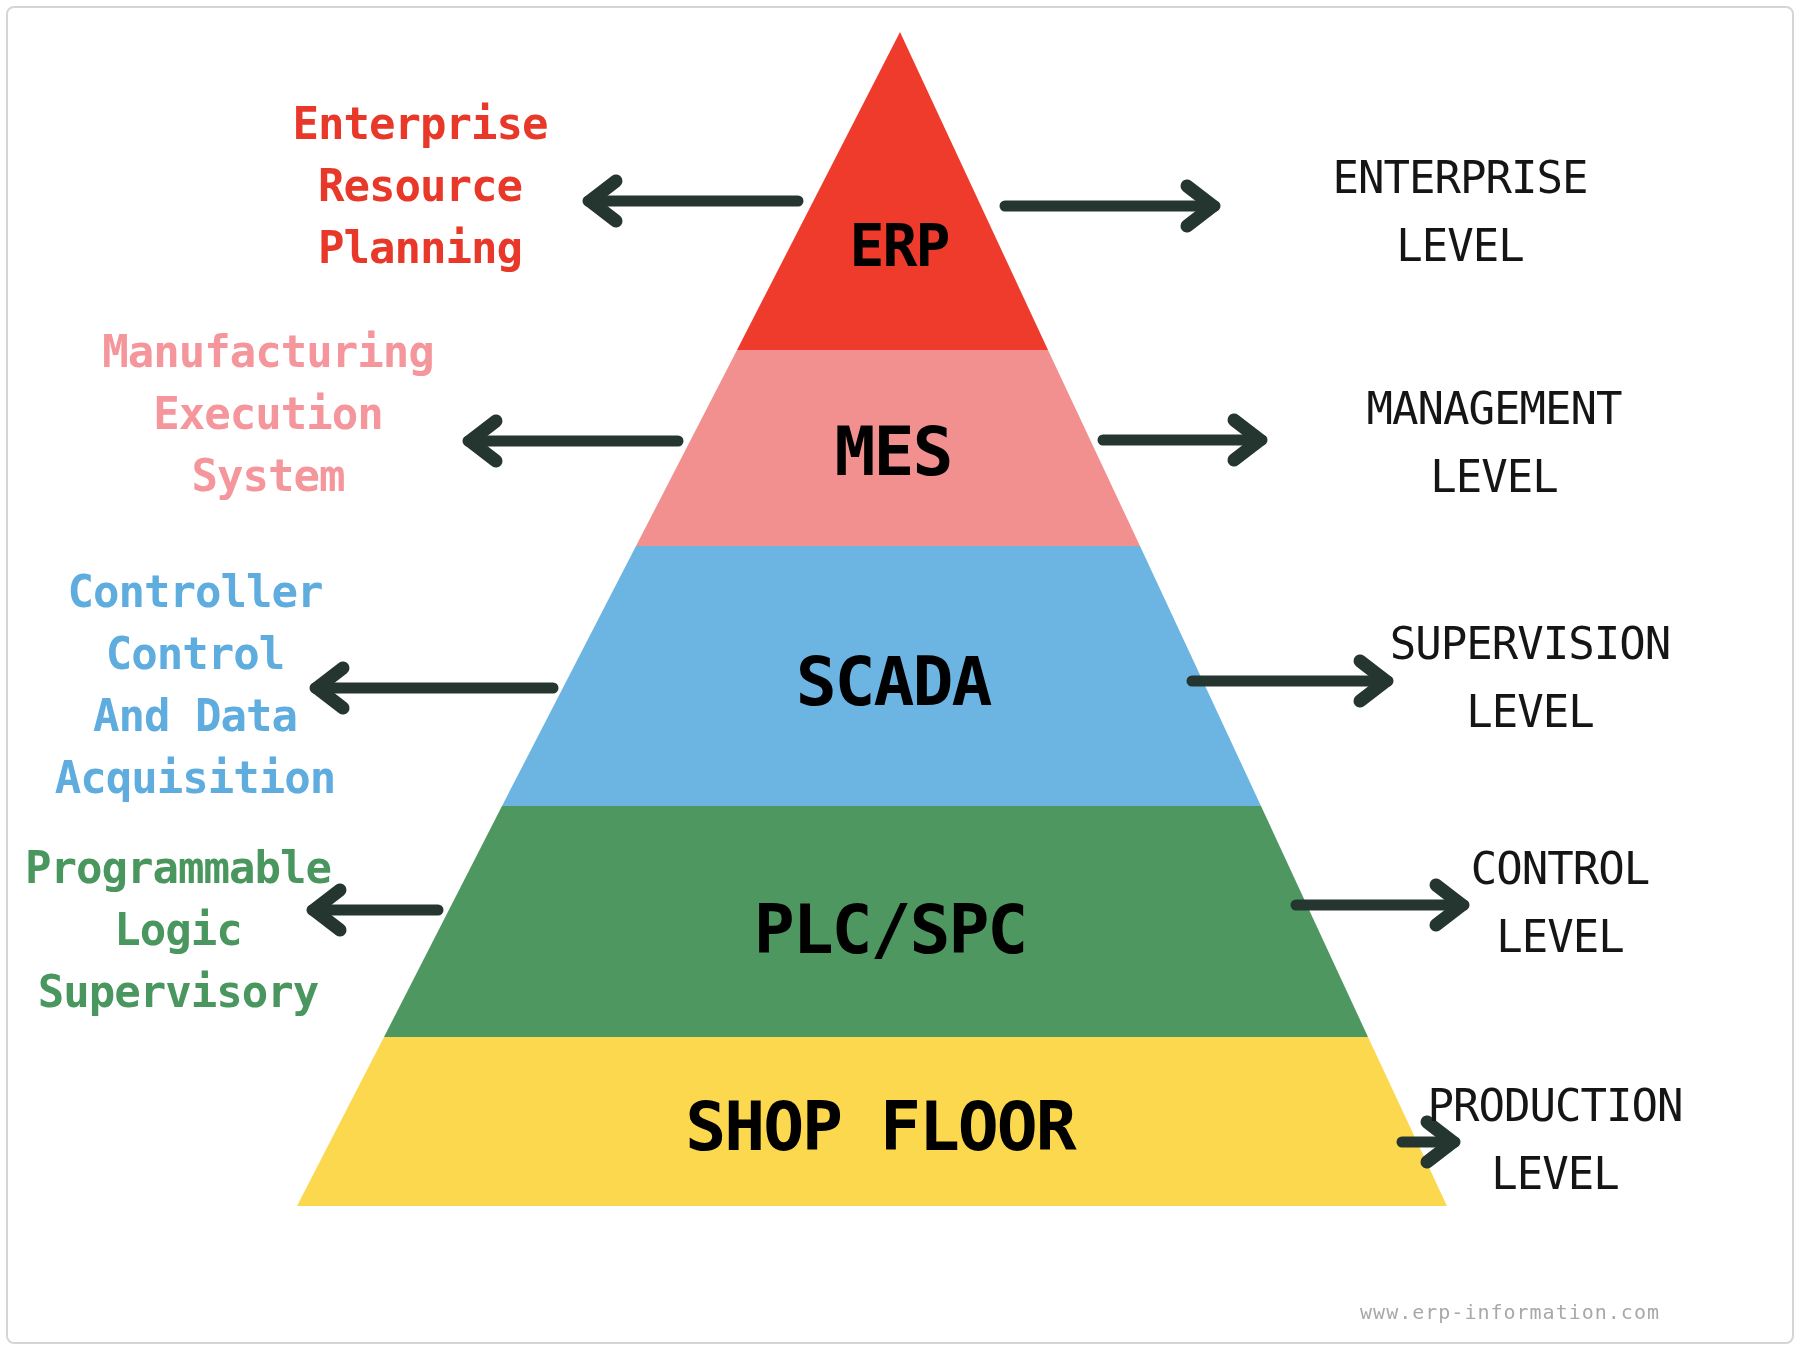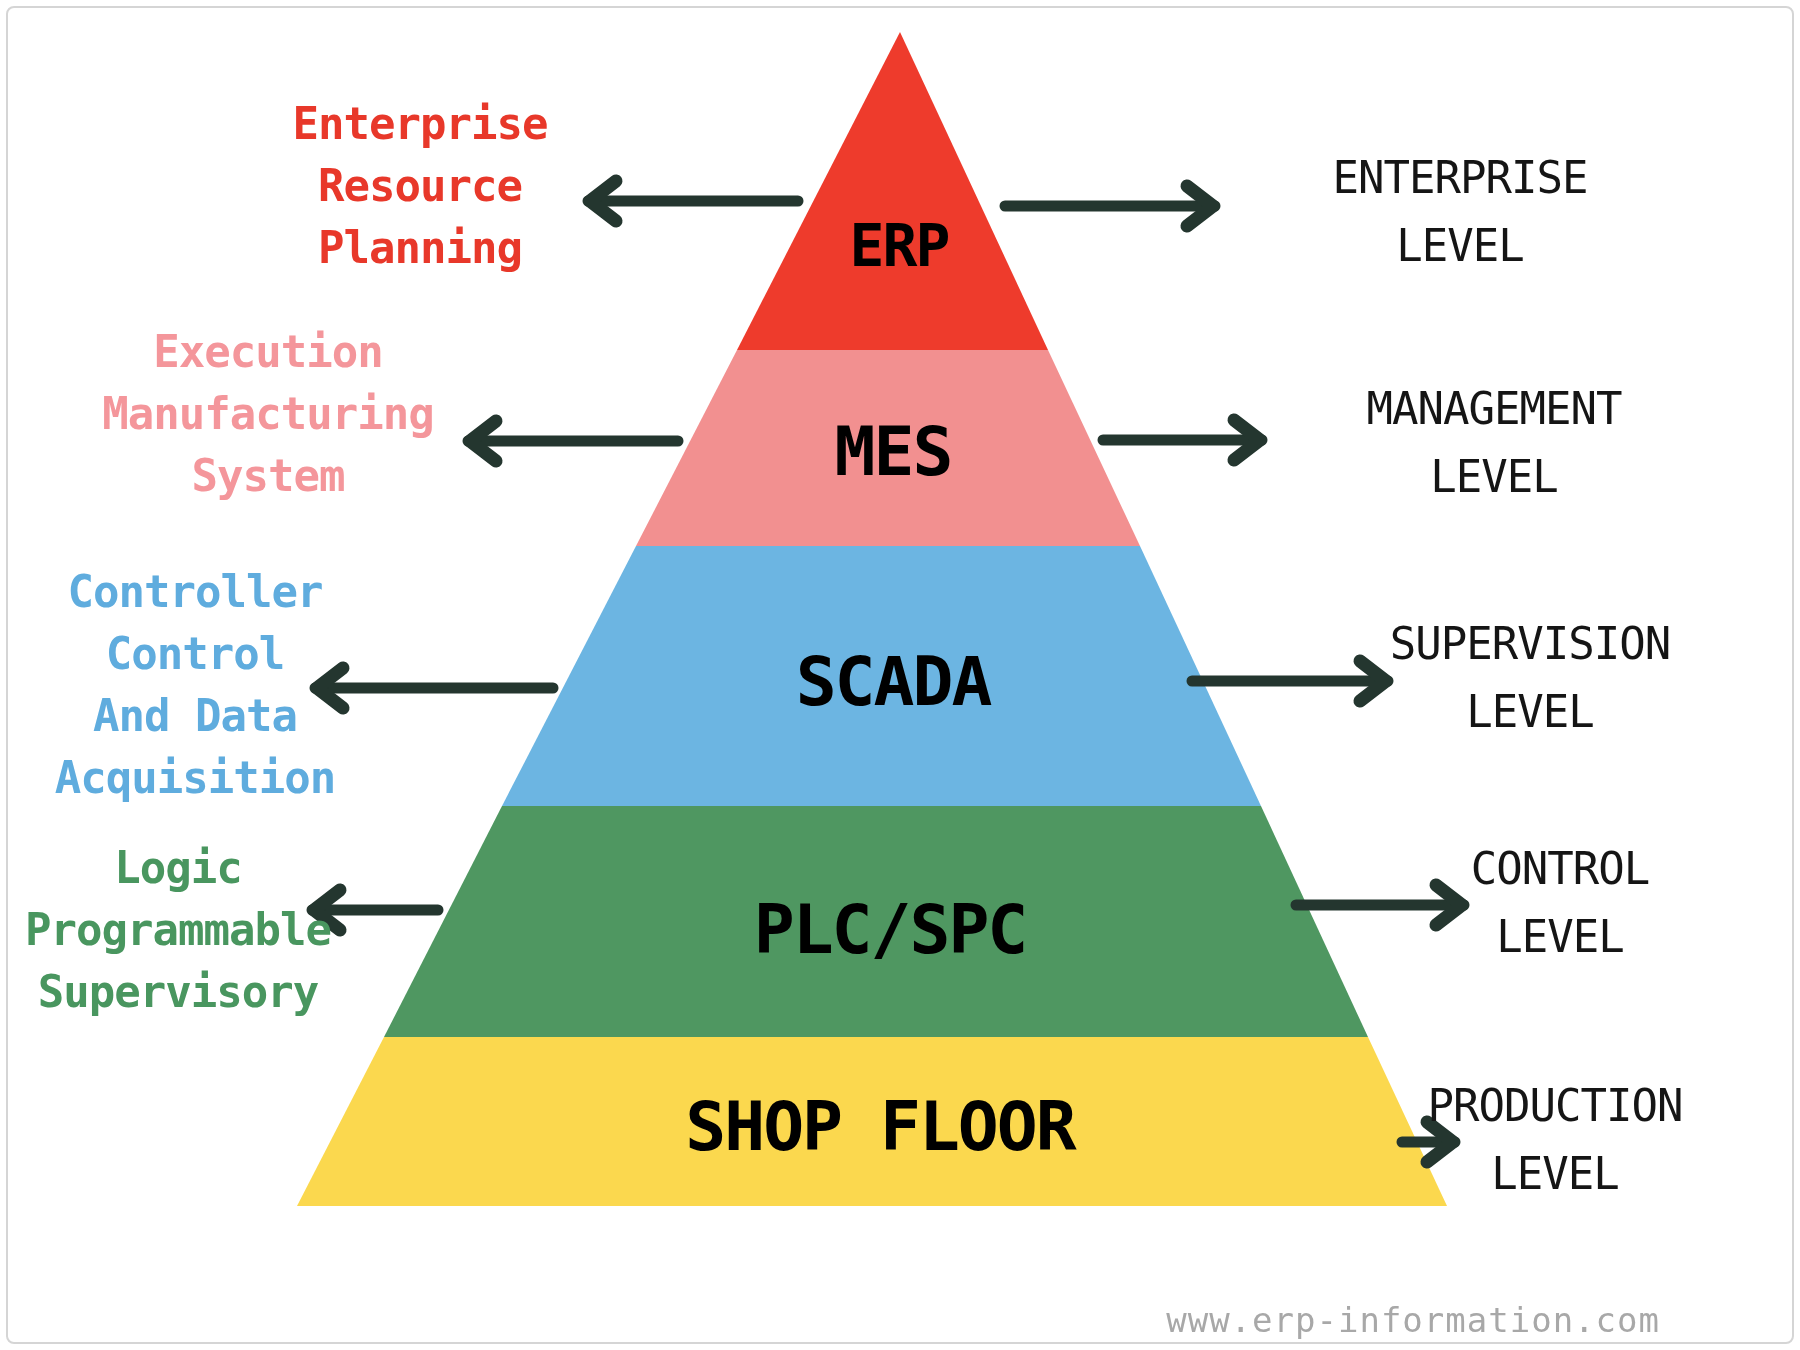--- a/index.html
+++ b/index.html
@@ -15,21 +15,21 @@
   .band-label.erp{font-size:58px;}
   .band-label.big{font-size:68px;}
 
   
   .exp-label{font-weight:bold;font-size:44px;line-height:62px;letter-spacing:-1px;text-align:center;}
 
   
   .level-label{font-weight:normal;font-size:44px;line-height:68px;letter-spacing:-1px;color:#151515;text-align:center;}
 
   
-  .watermark{position:absolute;right:140px;top:1300px;font-size:34px;color:#a8a8a8;letter-spacing:1px;}
+  .watermark{position:absolute;right:140px;top:1300px;font-size:20px;color:#a8a8a8;letter-spacing:1px;}
 </style>
 </head>
 <body>
 
 <div class="canvas">
 
   <svg class="scene" viewBox="0 0 1800 1350">
     <defs>
       <marker id="head" markerUnits="userSpaceOnUse" markerWidth="80" markerHeight="80" refX="2" refY="0" orient="auto" overflow="visible">
         <path d="M -26 -20 L 0 0 L -26 20" fill="none" stroke-width="13" stroke-linecap="round" stroke-linejoin="round" stroke="#24362F"></path>
@@ -61,35 +61,35 @@
   <div class="abs band-label big" style="left:890px;top:929px;">PLC/SPC</div>
   <div class="abs band-label big" style="left:880px;top:1126px;">SHOP FLOOR</div>
 
   <div class="abs exp-label" style="left: 420px; top: 186px; color: rgb(232, 56, 42);">
     <div>Enterprise</div>
     <div>Resource</div>
     <div>Planning</div>
   </div>
 
   <div class="abs exp-label" style="left: 268px; top: 414px; color: rgb(244, 150, 155);">
+    <div>Manufacturing</div>
     <div>Execution</div>
-    <div>Manufacturing</div>
     <div>System</div>
   </div>
 
   <div class="abs exp-label" style="left: 195px; top: 685px; color: rgb(95, 172, 222);">
     <div>Controller</div>
     <div>Control</div>
     <div>And Data</div>
     <div>Acquisition</div>
   </div>
 
   <div class="abs exp-label" style="left: 178px; top: 930px; color: rgb(73, 150, 95);">
+    <div>Programmable</div>
     <div>Logic</div>
-    <div>Programmable</div>
     <div>Supervisory</div>
   </div>
 
   <div class="abs level-label" style="left:1460px;top:212px;">
     <div>ENTERPRISE</div>
     <div>LEVEL</div>
   </div>
 
   <div class="abs level-label" style="left:1494px;top:443px;">
     <div>MANAGEMENT</div>

